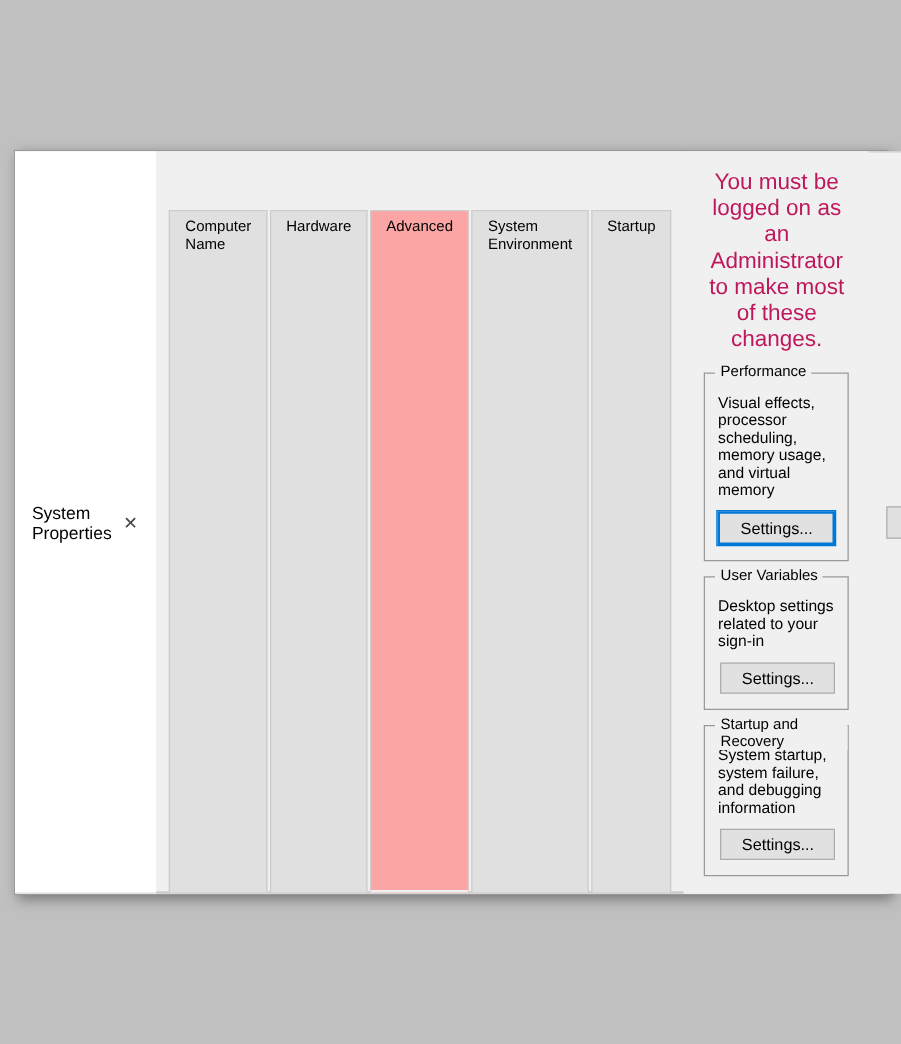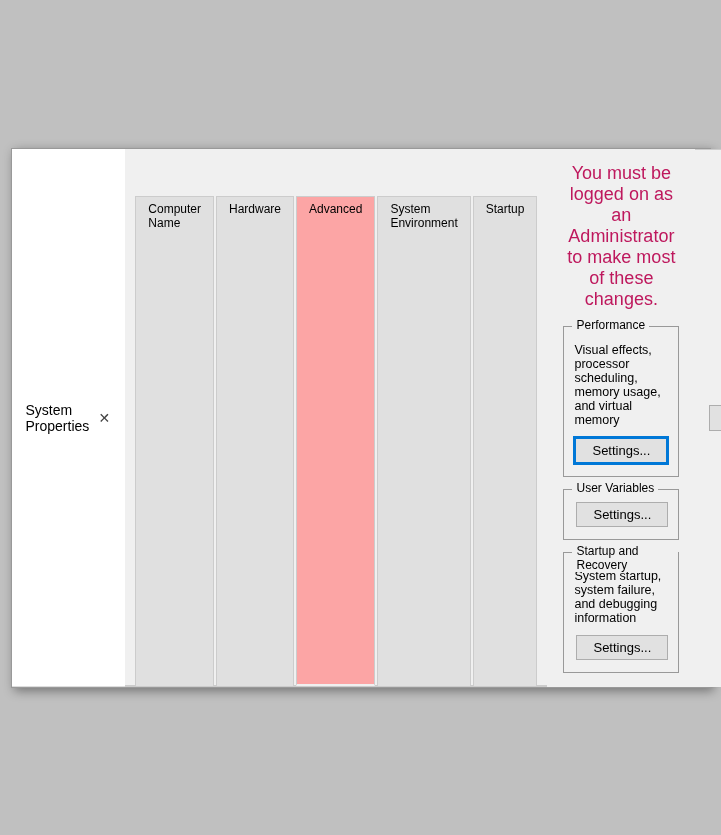--- a/index.html
+++ b/index.html
@@ -225,20 +225,21 @@
         <span class="group-description">Visual effects, processor scheduling, memory usage, and virtual memory</span>
         <div class="group-button-row">
           <button class="settings-btn focused">Settings...</button>
         </div>
       </div>
     </div>
 
     <div class="group-box">
       <span class="group-box-title">User Variables</span>
       <div class="group-content">
+        <span class="group-description">Desktop settings related to your sign-in</span>
         <div class="group-button-row">
           <button class="settings-btn">Settings...</button>
         </div>
       </div>
     </div>
 
     <div class="group-box">
       <span class="group-box-title">Startup and Recovery</span>
       <div class="group-content">
         <span class="group-description">System startup, system failure, and debugging information</span>

